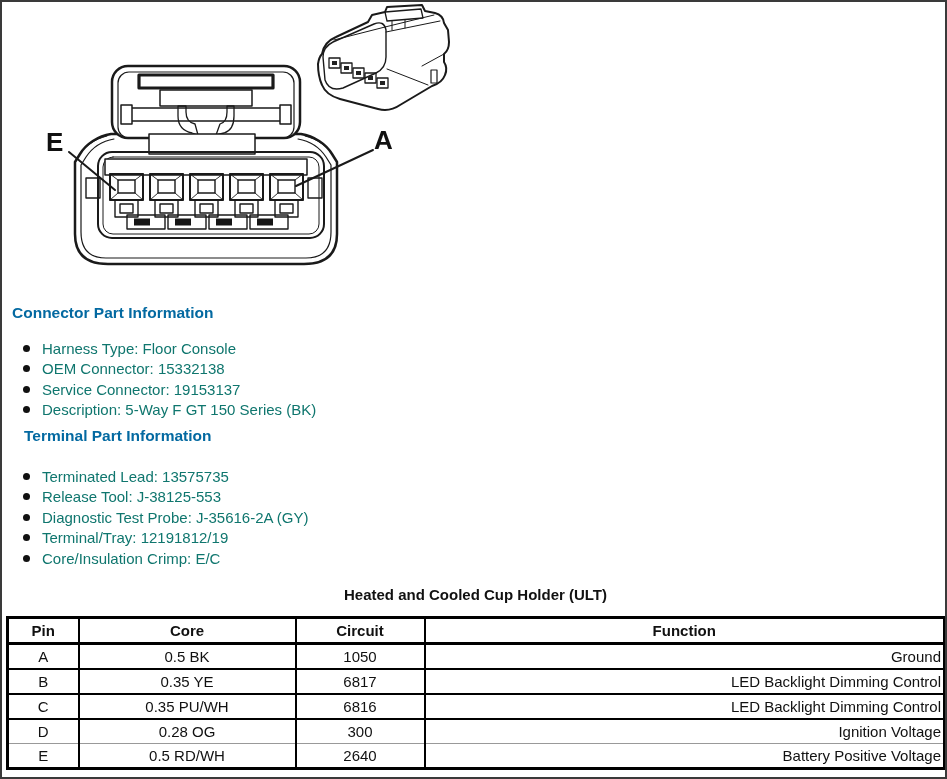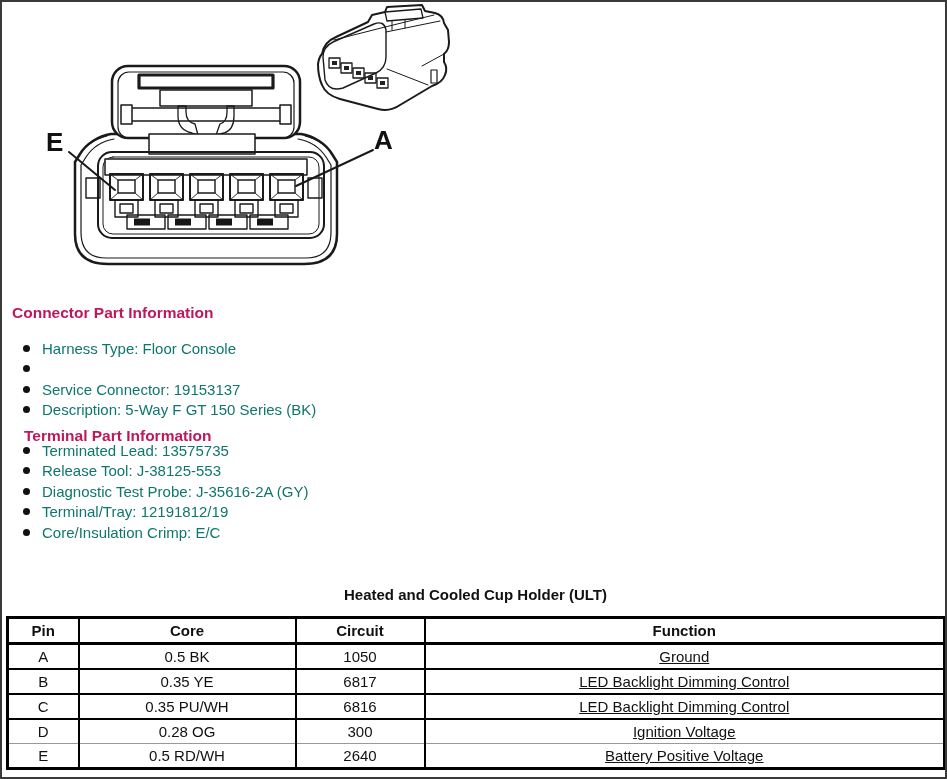--- a/index.html
+++ b/index.html
@@ -17,32 +17,32 @@
   .pin-label {
     position:absolute;
     font-size:26px; font-weight:bold; color:#111;
     line-height:1;
   }
   .pin-label-e { left:44px; top:127px; }
   .pin-label-a { left:372px; top:125px; }
 
   .section-heading {
     position:absolute; left:10px;
-    font-size:15.5px; font-weight:bold; color:#be185d;
+    font-size:15.5px; font-weight:bold; color:#0369a1;
     white-space:nowrap;
   }
   .heading-connector { top:302px; }
   .heading-terminal  { top:425px;margin-left:12px; }
 
   .bullet-list {
     position:absolute; left:21px;
     margin:0; padding:0; list-style:none;
   }
   .list-connector { top:336px; }
-  .list-terminal  { top:438px; }
+  .list-terminal  { top:464px; }
   .bullet-list li {
     display:flex; align-items:center;
     height:20.5px;
   }
   .dot {
     width:7px; height:7px; border-radius:50%;
     background:#111; flex:0 0 auto;
     margin-right:12px;
   }
   .li-text { font-size:15px; color:#0f766e; white-space:nowrap; }
@@ -65,21 +65,21 @@
     overflow:hidden; white-space:nowrap;
   }
   table.pinout thead th {
     font-weight:bold; text-align:center;
     border-bottom:3px solid #000;
   }
   table.pinout tbody td { border-bottom:2px solid #000; }
   table.pinout tbody tr.thin-sep td { border-bottom:1px solid #999; }
   table.pinout tbody tr:last-child td { border-bottom:none; }
   td.c-center { text-align:center; }
-  td.c-func { text-align:center; padding-left:5px;text-decoration:underline; }
+  td.c-func { text-align:right; padding-left:5px; }
 </style>
 </head>
 <body>
 
 <div class="page">
 
   <svg class="diagram-svg" width="417" height="292" viewBox="36 0 417 292" fill="none" stroke="#1a1a1a" stroke-linejoin="round" stroke-linecap="round">
 
     <g>
       <path d="M 320 52 Q 322 40 334 35 L 366 20 L 370 13 L 383 10 L 385 5 L 420 3 L 423 9 L 433 11
@@ -193,20 +193,21 @@
   <div class="pin-label pin-label-a">A</div>
 
   <div class="section-heading heading-connector">Connector Part Information</div>
   <ul class="bullet-list list-connector">
     <li>
         <span class="dot"></span>
         <span class="li-text">Harness Type: Floor Console</span>
       </li>
     <li>
         <span class="dot"></span>
+        <span class="li-text">OEM Connector: 15332138</span>
       </li>
     <li>
         <span class="dot"></span>
         <span class="li-text">Service Connector: 19153137</span>
       </li>
     <li>
         <span class="dot"></span>
         <span class="li-text">Description: 5-Way F GT 150 Series (BK)</span>
       </li>
   </ul>

